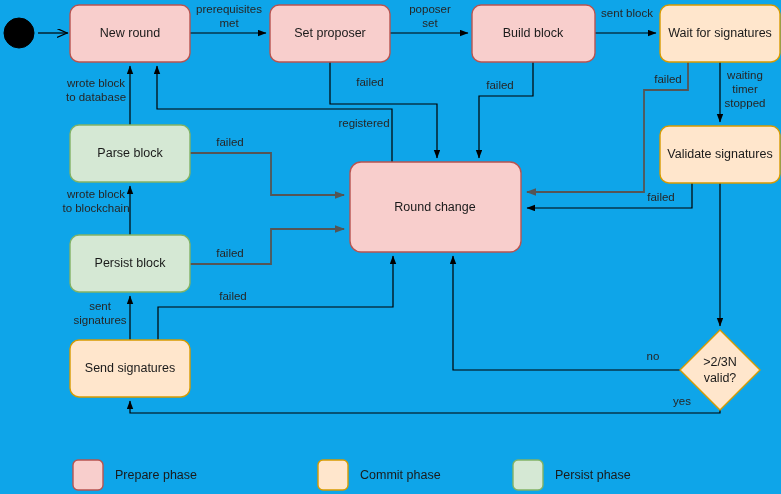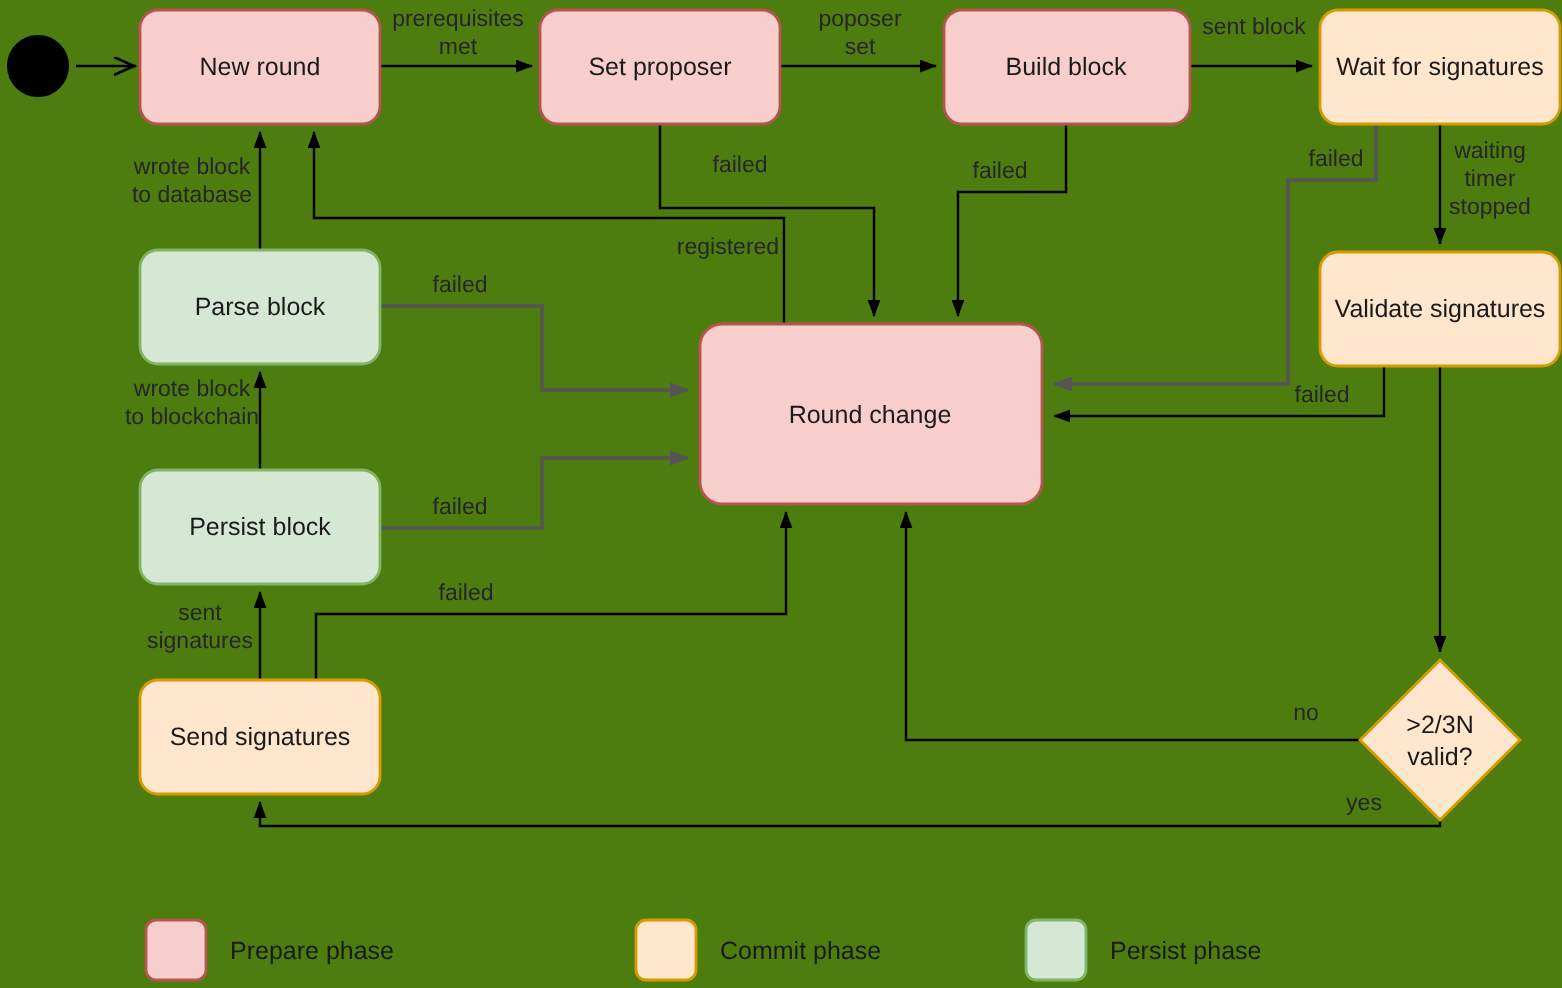--- a/index.html
+++ b/index.html
@@ -7,21 +7,21 @@
     padding: 0;
     background: #ffffff;
   }
   body {
     font-family: "Liberation Sans", sans-serif;
   }
   #canvas {
     position: relative;
     width: 781px;
     height: 494px;
-    background: #4d7c0f;
+    background: #0ea5e9;
     overflow: hidden;
   }
   #flow-svg {
     position: absolute;
     left: 0;
     top: 0;
     width: 781px;
     height: 494px;
   }
   .node-label, .edge-label, .legend-label {

